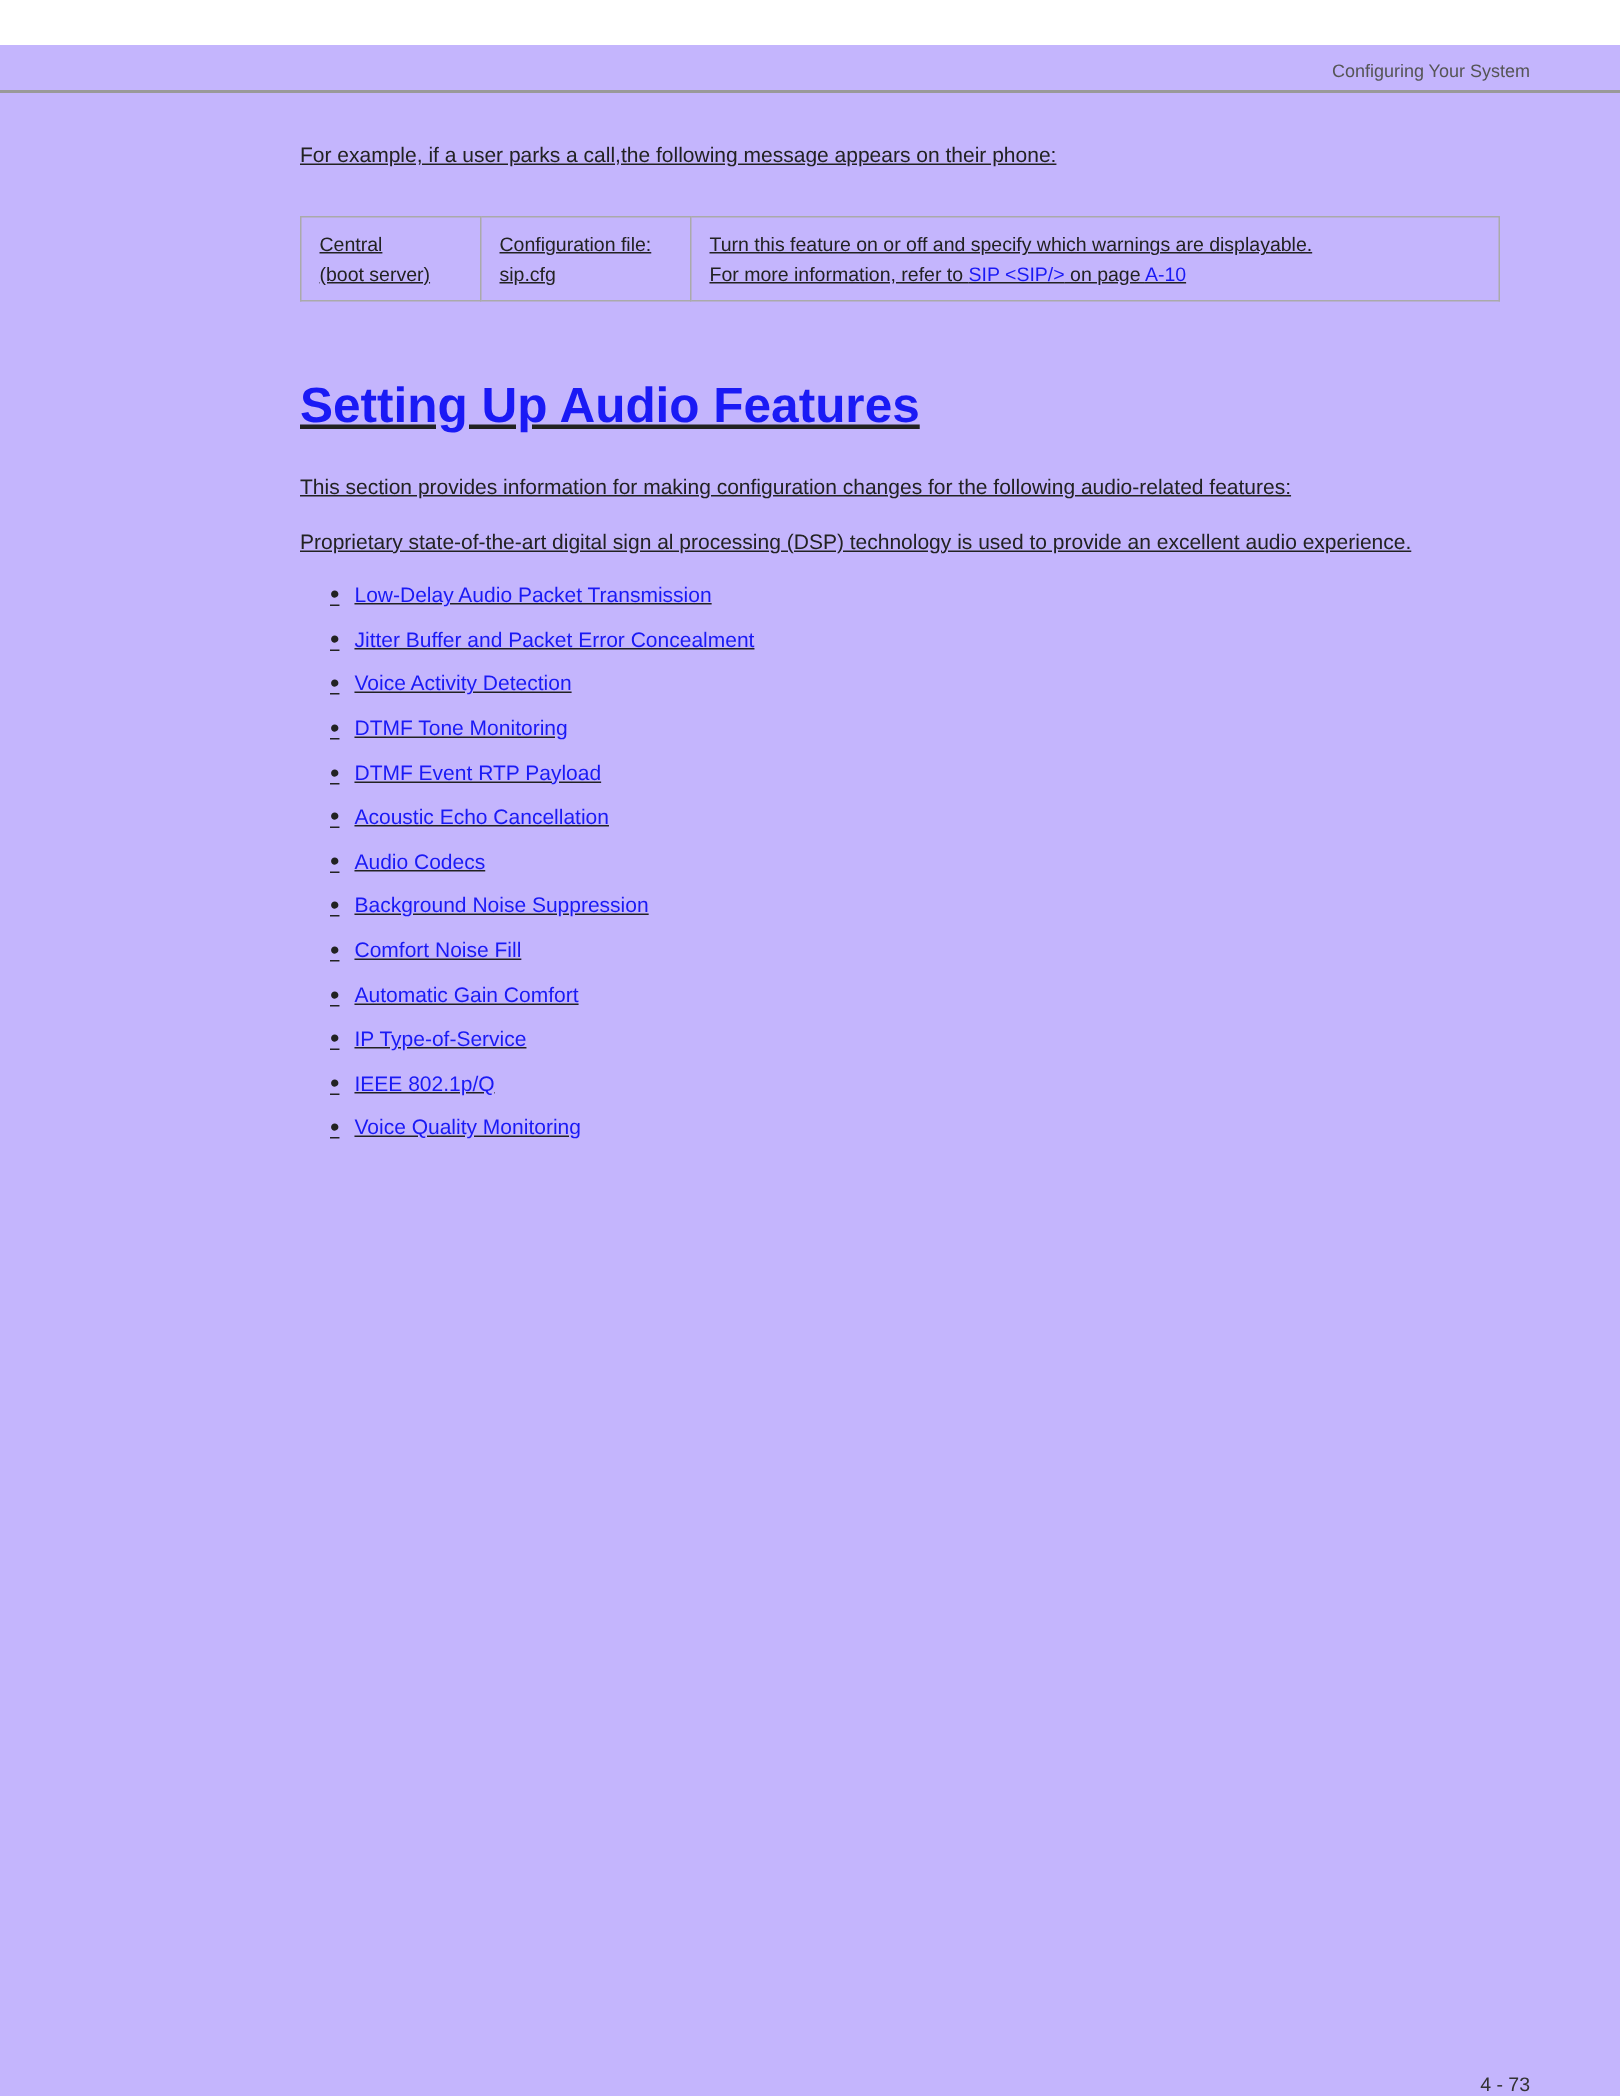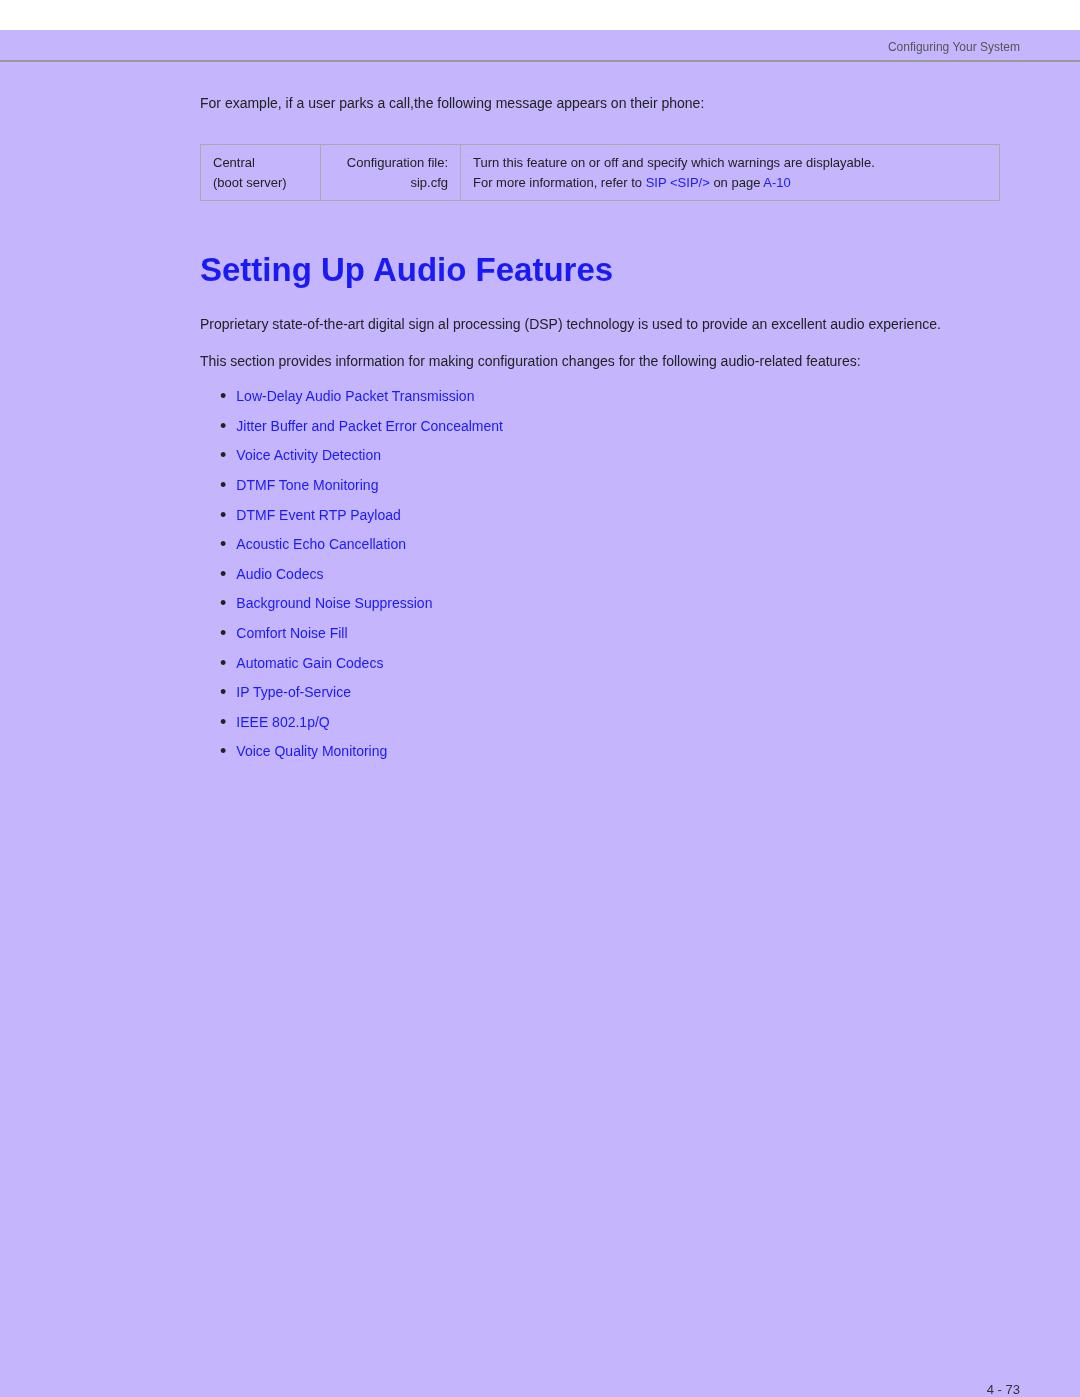--- a/index.html
+++ b/index.html
@@ -38,20 +38,21 @@
     }
 
     .header-text {
       font-size: 12px;
       color: #555;
     }
 
     
     .content {
       padding: 30px 80px 60px 200px;
+      text-decoration: underline;
     }
 
     
     .intro-section {
       margin-bottom: 30px;
     }
 
     .intro-section p {
       font-size: 14px;
       line-height: 1.6;
@@ -79,21 +80,20 @@
       vertical-align: top;
       line-height: 1.5;
     }
 
     .config-table td:first-child {
       width: 120px;
     }
 
     .config-table td:nth-child(2) {
       width: 140px;
-      text-align: right;
     }
 
     .config-table td:nth-child(3) {
       width: auto;
     }
 
     .link {
       color: #1a1af5;
       text-decoration: none;
     }
@@ -179,24 +179,24 @@
             <span>
               <span>For more information, refer to </span><a class="link" href="#">SIP &lt;SIP/&gt;</a><span> on page </span><a class="link" href="#">A-10</a>
             </span>
           </td>
         </tr>
       </tbody>
     </table>
 
     <h2 class="section-heading">Setting Up Audio Features</h2>
 
+    <p class="body-para">This section provides information for  making configuration changes for the following audio-related features:</p>
+
     <p class="body-para">Proprietary state-of-the-art digital sign al processing (DSP) technology is used to provide an excellent audio experience.</p>
 
-    <p class="body-para">This section provides information for  making configuration changes for the following audio-related features:</p>
-
     <ul class="bullet-list">
       <li>
         <span class="bullet-dot">•</span>
         <a class="link" href="#">Low-Delay Audio Packet Transmission</a>
       </li>
       <li>
         <span class="bullet-dot">•</span>
         <a class="link" href="#">Jitter Buffer and Packet Error Concealment</a>
       </li>
       <li>
@@ -222,21 +222,21 @@
       <li>
         <span class="bullet-dot">•</span>
         <a class="link" href="#">Background Noise Suppression</a>
       </li>
       <li>
         <span class="bullet-dot">•</span>
         <a class="link" href="#">Comfort Noise Fill</a>
       </li>
       <li>
         <span class="bullet-dot">•</span>
-        <a class="link" href="#">Automatic Gain Codecs</a>
+        <a class="link" href="#">Automatic Gain Comfort</a>
       </li>
       <li>
         <span class="bullet-dot">•</span>
         <a class="link" href="#">IP Type-of-Service</a>
       </li>
       <li>
         <span class="bullet-dot">•</span>
         <a class="link" href="#">IEEE 802.1p/Q</a>
       </li>
       <li>

